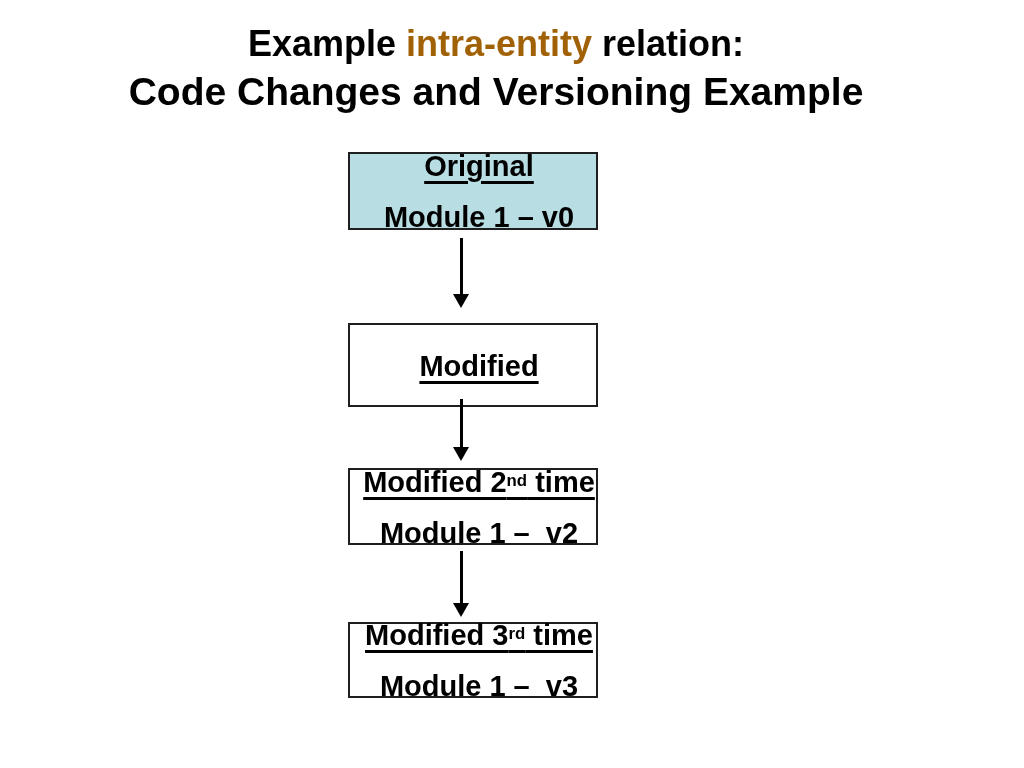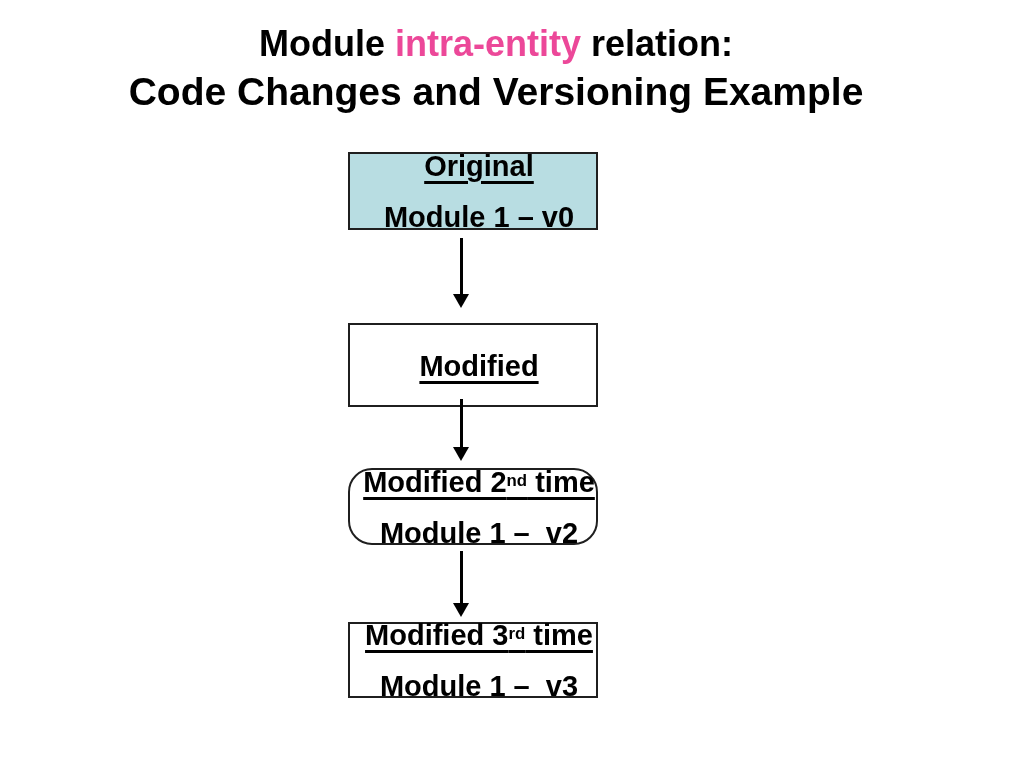--- a/index.html
+++ b/index.html
@@ -71,30 +71,30 @@
   }
   .arrow-1 { top: 238px; height: 70px; }
   .arrow-1 .shaft { height: 56px; }
   .arrow-2 { top: 399px; height: 62px; }
   .arrow-2 .shaft { height: 48px; }
   .arrow-3 { top: 551px; height: 66px; }
   .arrow-3 .shaft { height: 52px; }
 
   .box-original   { top: 152px; height: 78px; }
   .box-modified-1 { top: 323px; height: 84px; }
-  .box-modified-2 { top: 468px; height: 77px; border-radius: 24px; }
+  .box-modified-2 { top: 468px; height: 77px; }
   .box-modified-3 { top: 622px; height: 76px; }
 </style>
 </head>
 <body>
 
 <div class="slide">
 
   <div class="title-block">
-    <div class="title-line1"><span>Module </span><span style="color: #ec4899;">intra-entity</span><span> relation:</span></div>
+    <div class="title-line1"><span>Example </span><span style="color: #a16207;">intra-entity</span><span> relation:</span></div>
     <div class="title-line2">Code Changes and Versioning Example</div>
   </div>
 
   <div class="flow-box box-original" style="background-color: rgb(184, 221, 226);">
     <div class="box-heading"><span class="u"><span>Original</span><sup></sup><span></span></span></div>
     <div class="box-line2">Module 1 – v0</div>
   </div>
 
   <div class="arrow arrow-1" style="color: rgb(0, 0, 0);">
     <div class="shaft"></div>

